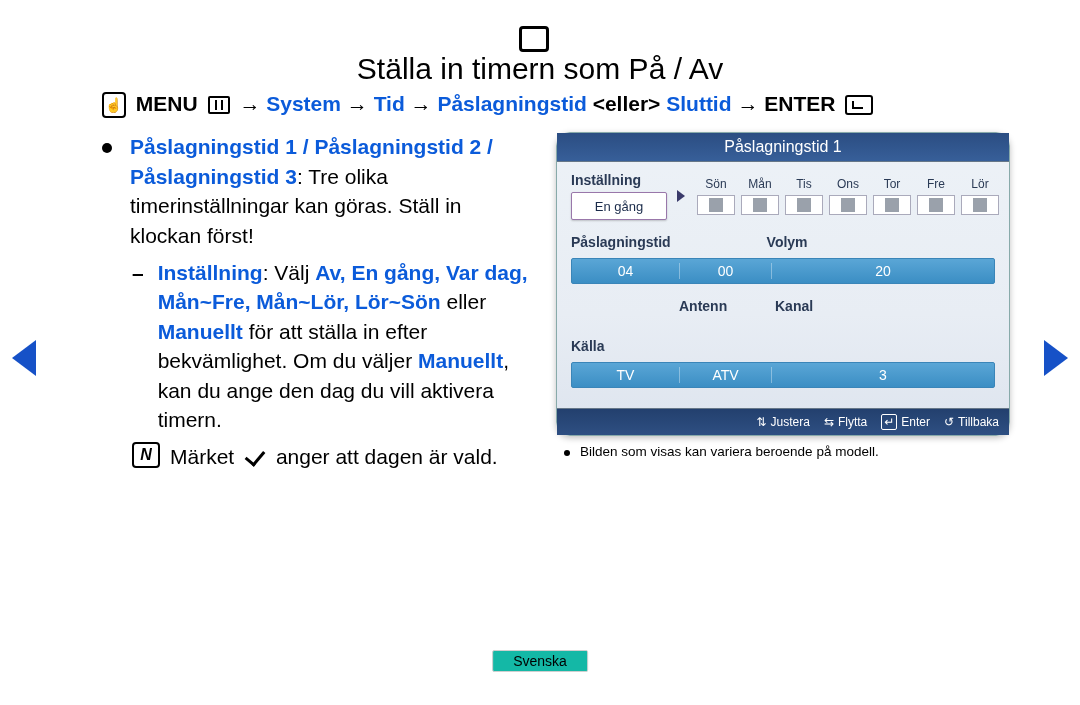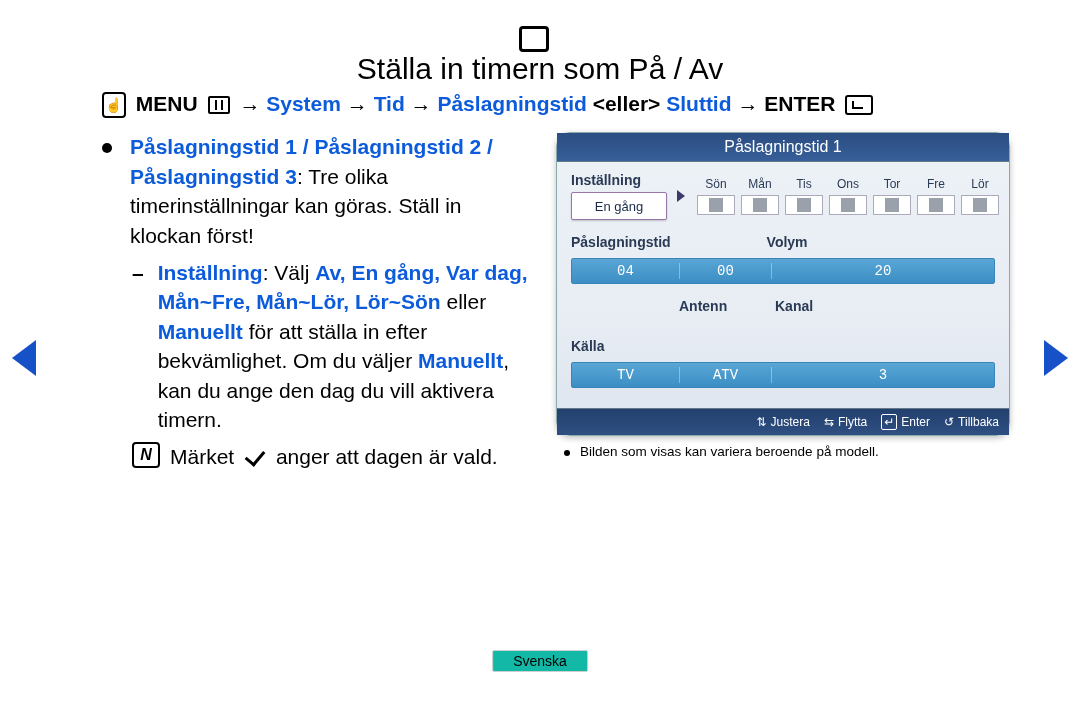--- a/index.html
+++ b/index.html
@@ -91,21 +91,21 @@
     display:flex; align-items:center; justify-content:center;
   }
   .daybox .sq { width: 14px; height: 14px; background: #9aa1ab; }
 
   .row-labels { display: flex; gap: 96px; margin-bottom: 4px; }
   .value-bar {
     background: linear-gradient(#5aa6d6, #3b8ec4); height: 26px; display: flex; color: #fff;
     font-size: 14px; align-items: center; border-radius: 2px; margin-bottom: 14px;
     border: 1px solid #3a85b8;
   }
-  .value-bar .cell { text-align: center; font-family: Liberation Mono, monospace; }
+  .value-bar .cell { text-align: center; }
   .value-bar .w1 { width: 108px; border-right: 1px solid rgba(255,255,255,.35); }
   .value-bar .w2 { width: 92px; border-right: 1px solid rgba(255,255,255,.35); }
   .value-bar .w3 { flex:1; }
 
   .row-labels2 { display:flex; margin-bottom: 4px; }
   .row-labels2 .l1 { width: 108px; margin-top: 40px; }
   .row-labels2 .l2 { width: 96px; }
   .row-labels2 .l3 { }
 
   .panel-footer {

